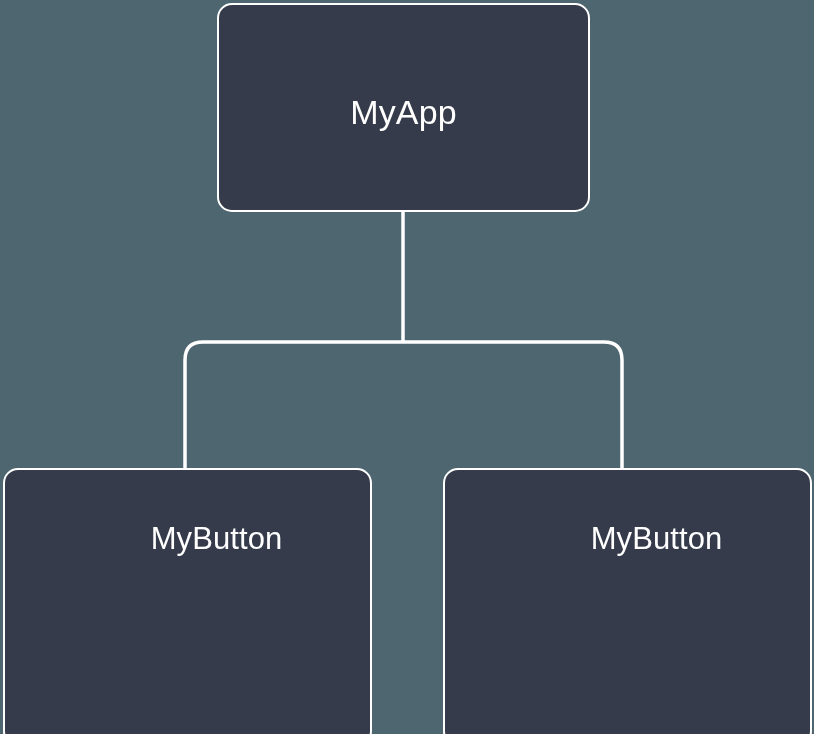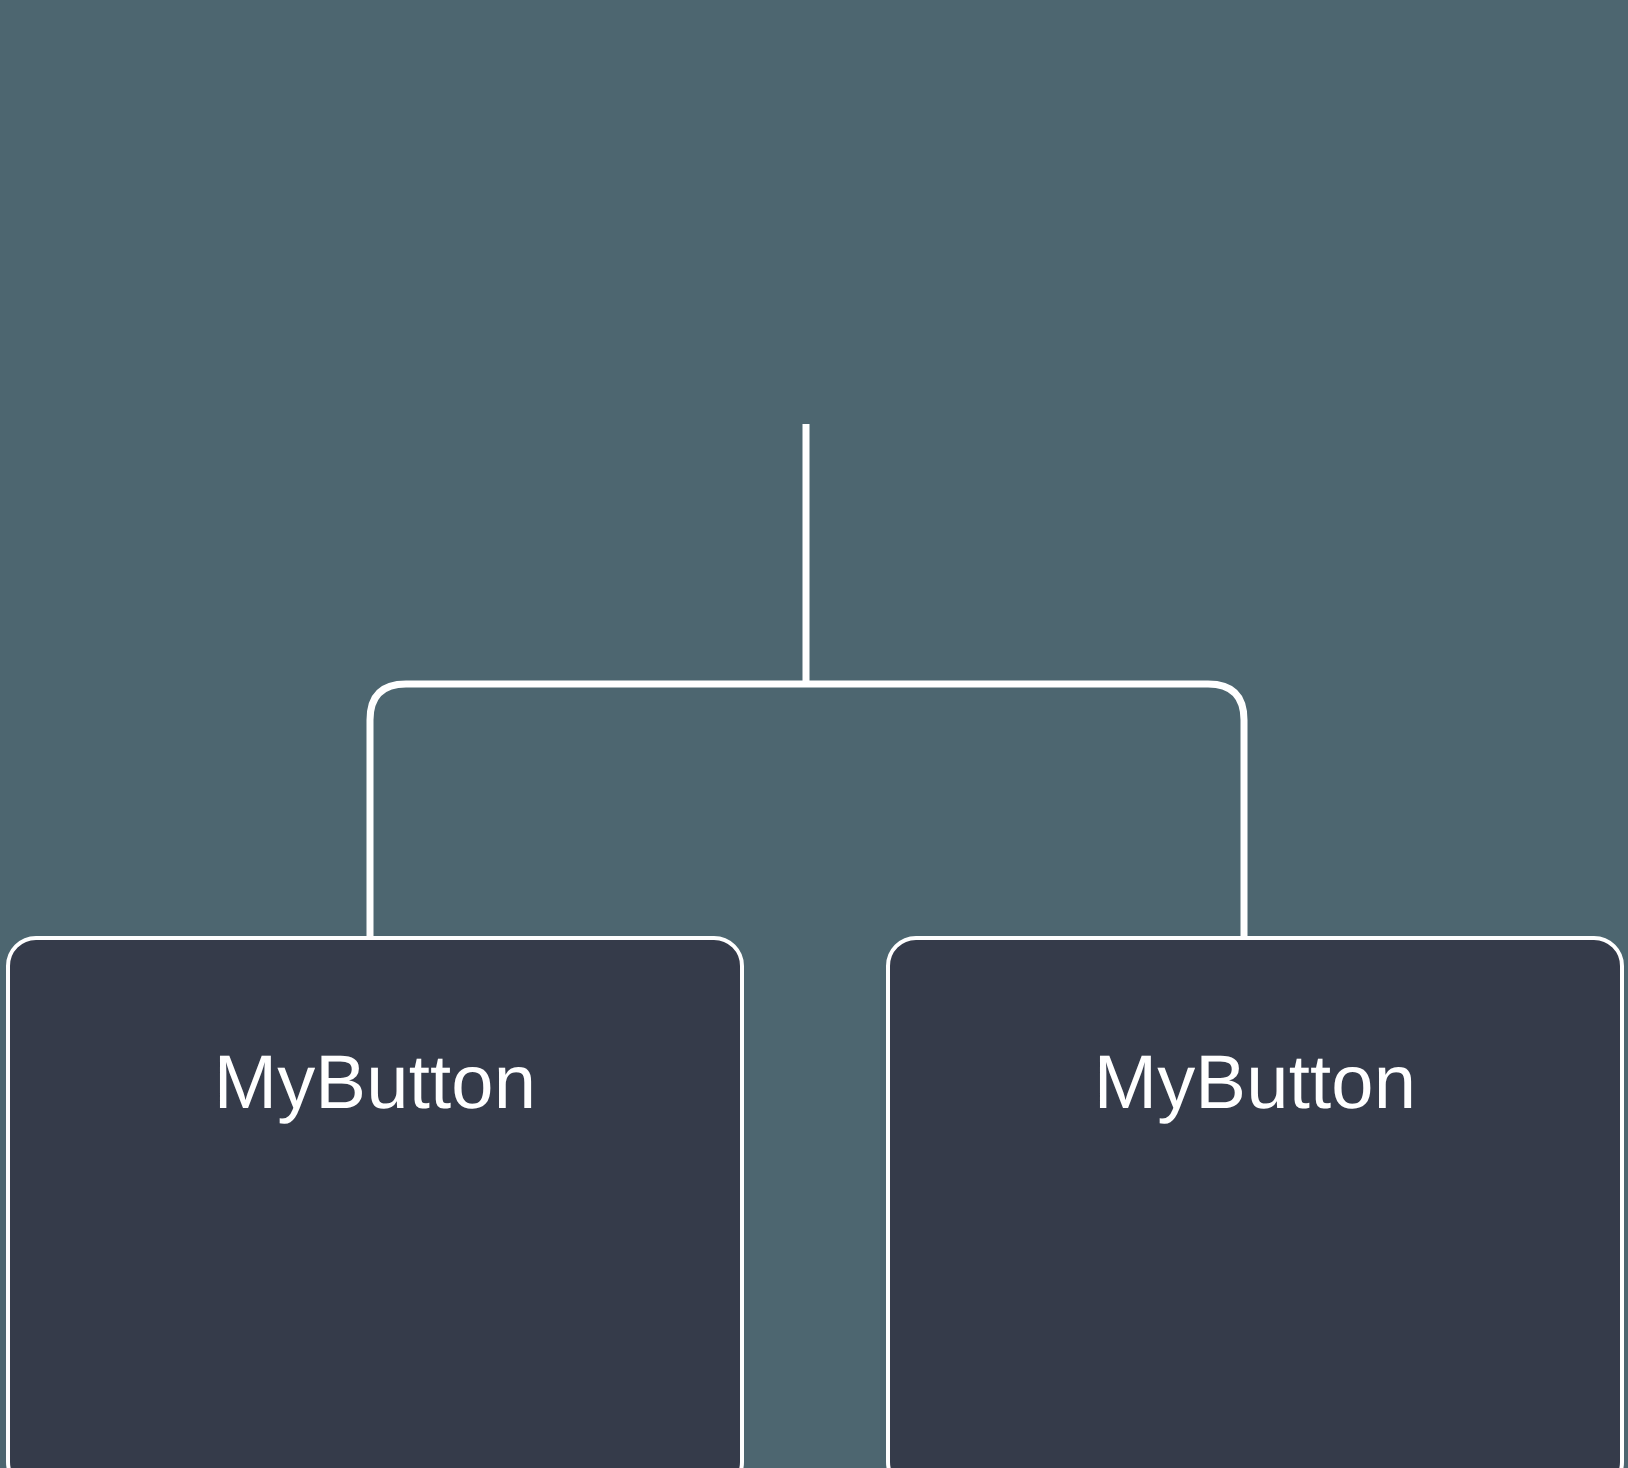--- a/index.html
+++ b/index.html
@@ -65,33 +65,37 @@
     height: 278px;
   }
   #node-child-right {
     left: 443px;
     top: 468px;
     width: 369px;
     height: 278px;
   }
   .child .node-title {
     top: 51px;
-    font-size: 38px;
+    font-size: 31px;
+    padding-left: 29px;
   }
 </style>
 </head>
 <body>
 
 <div id="stage">
 
   <svg id="wires" viewBox="0 0 814 734" width="814" height="734" aria-hidden="true">
     <path d="M 403 212 L 403 342" fill="none" stroke="#ffffff" stroke-width="3.5"></path>
     <path d="M 185 468 L 185 360 Q 185 342 203 342 L 604 342 Q 622 342 622 360 L 622 468" fill="none" stroke="#ffffff" stroke-width="3.5" stroke-linecap="butt"></path>
   </svg>
 
+  <div class="node" id="node-root">
+    <div class="node-title">MyApp</div>
+  </div>
 
   <div class="node child" id="node-child-left">
     <div class="node-title">MyButton</div>
 
   </div>
 
   <div class="node child" id="node-child-right">
     <div class="node-title">MyButton</div>
 
   </div>

